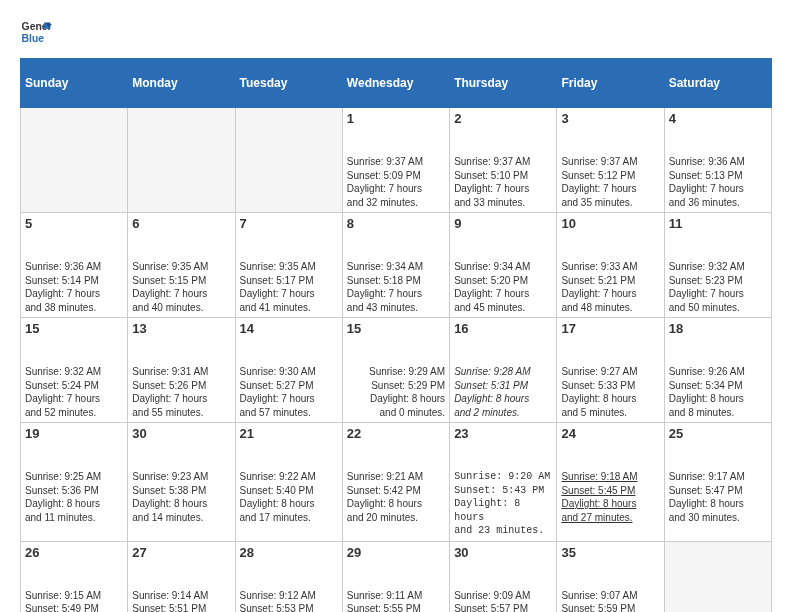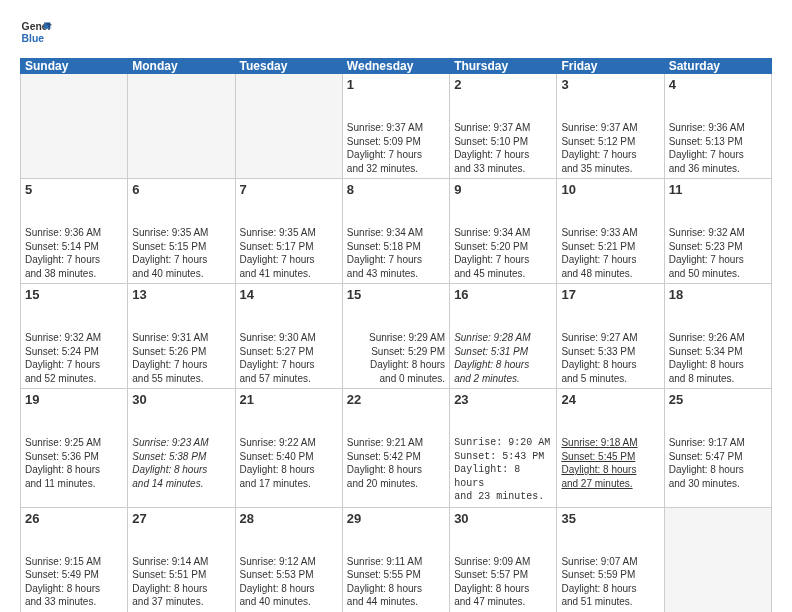--- a/index.html
+++ b/index.html
@@ -45,21 +45,21 @@
     .calendar {
       width: 100%;
       border-collapse: collapse;
       table-layout: fixed;
     }
     .calendar th {
       background: #2a6db5;
       color: #fff;
       font-size: 12px;
       font-weight: bold;
-      padding: 0 4px;
+      padding: 17px 4px;
       text-align: left;
       border: 1px solid #2a6db5;
       margin-top: 31px;
     }
     .calendar td {
       border: 1px solid #ccc;
       vertical-align: top;
       padding: 3px 4px;
       font-size: 10px;
       color: #333;
@@ -252,21 +252,21 @@
         <tr>
           <td>
             <span class="day-num">19</span>
             <div class="cell-text" style="white-space: pre-line;">Sunrise: 9:25 AM
 Sunset: 5:36 PM
 Daylight: 8 hours
 and 11 minutes.</div>
           </td>
           <td>
             <span class="day-num">30</span>
-            <div class="cell-text" style="white-space: pre-line; font-style: italic;">Sunrise: 9:23 AM
+            <div class="cell-text" style="white-space: pre-line;">Sunrise: 9:23 AM
 Sunset: 5:38 PM
 Daylight: 8 hours
 and 14 minutes.</div>
           </td>
           <td>
             <span class="day-num">21</span>
             <div class="cell-text" style="white-space: pre-line;">Sunrise: 9:22 AM
 Sunset: 5:40 PM
 Daylight: 8 hours
 and 17 minutes.</div>

